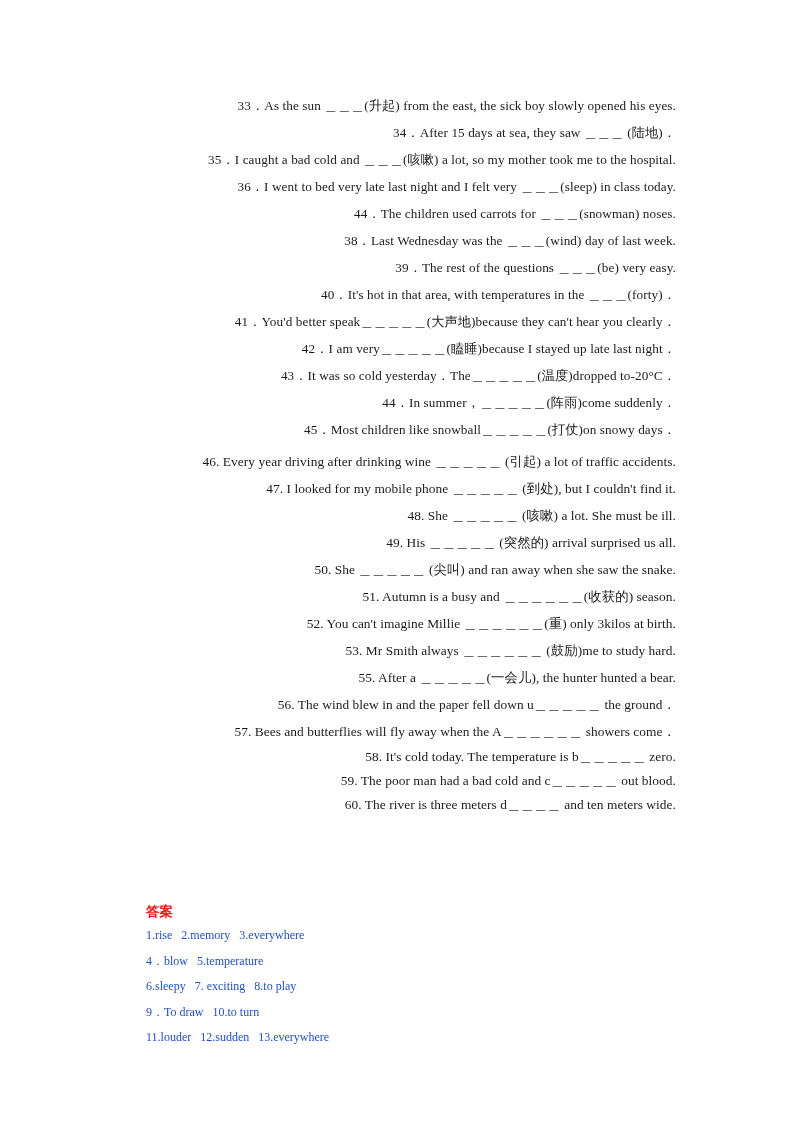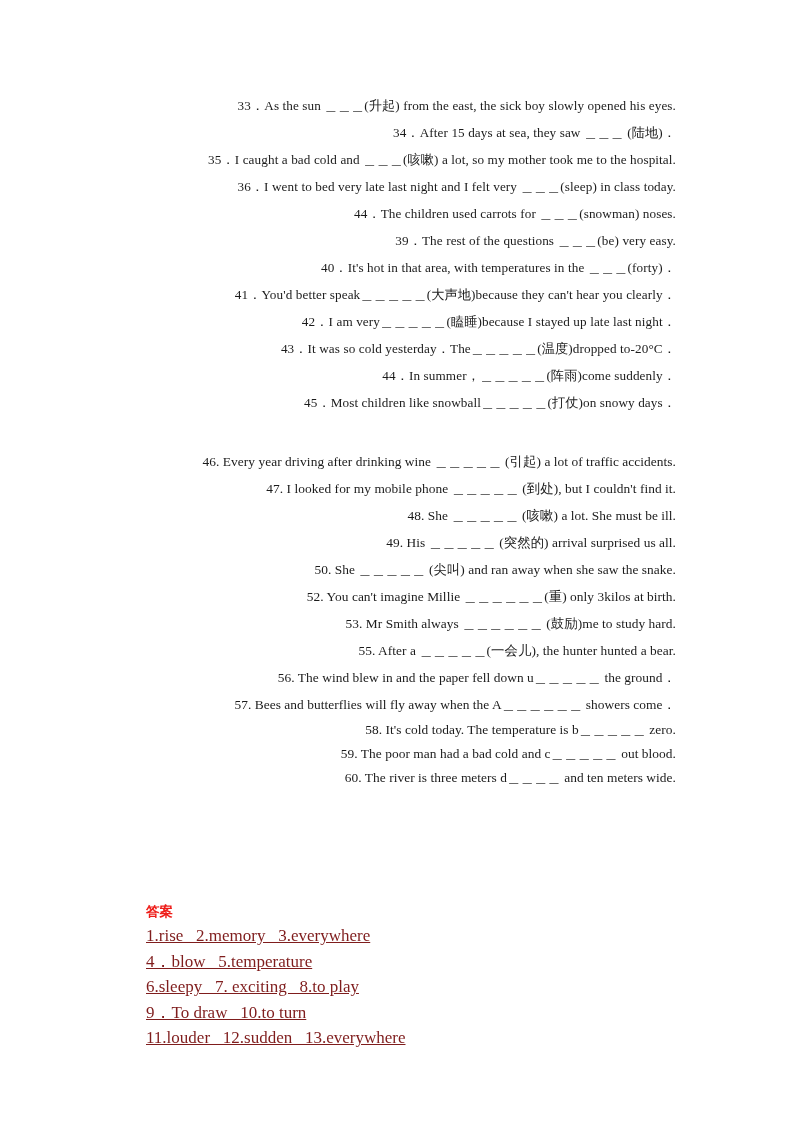--- a/index.html
+++ b/index.html
@@ -54,53 +54,54 @@
     margin-top: 31px;
   }
   .answer-title {
     font-size: 13.5px;
     line-height: 24px;
     font-family: "DejaVu Sans", "Liberation Sans", sans-serif;
     font-weight: 600;
     color: #ee1c18;
   }
   .a-line {
-    font-size: 17px;
+    font-size: 12px;
     line-height: 25.6px;
     white-space: pre;
-    color: #7f1d1d;
-    text-decoration: underline;
+    color: #1d4ed8;
   }
 </style>
 </head>
 <body>
 
 <div id="page">
 
   <div class="exercise-block grp1">
     <div class="q-line">33．As the sun ＿＿＿(升起) from the east, the sick boy slowly opened his eyes.</div>
     <div class="q-line">34．After 15 days at sea, they saw ＿＿＿ (陆地)．</div>
     <div class="q-line">35．I caught a bad cold and ＿＿＿(咳嗽) a lot, so my mother took me to the hospital.</div>
     <div class="q-line">36．I went to bed very late last night and I felt very ＿＿＿(sleep) in class today.</div>
     <div class="q-line">44．The children used carrots for ＿＿＿(snowman) noses.</div>
+    <div class="q-line">38．Last Wednesday was the ＿＿＿(wind) day of last week.</div>
     <div class="q-line">39．The rest of the questions ＿＿＿(be) very easy.</div>
     <div class="q-line">40．It's hot in that area, with temperatures in the ＿＿＿(forty)．</div>
     <div class="q-line">41．You'd better speak＿＿＿＿＿(大声地)because they can't hear you clearly．</div>
     <div class="q-line">42．I am very＿＿＿＿＿(瞌睡)because I stayed up late last night．</div>
     <div class="q-line">43．It was so cold yesterday．The＿＿＿＿＿(温度)dropped to-20°C．</div>
     <div class="q-line">44．In summer，＿＿＿＿＿(阵雨)come suddenly．</div>
     <div class="q-line">45．Most children like snowball＿＿＿＿＿(打仗)on snowy days．</div>
   </div>
 
   <div class="exercise-block grp2" style="top:448px;">
     <div class="q-line">46. Every year driving after drinking wine ＿＿＿＿＿ (引起) a lot of traffic accidents.</div>
     <div class="q-line">47. I looked for my mobile phone ＿＿＿＿＿ (到处), but I couldn't find it.</div>
     <div class="q-line">48. She ＿＿＿＿＿ (咳嗽) a lot. She must be ill.</div>
     <div class="q-line">49. His ＿＿＿＿＿ (突然的) arrival surprised us all.</div>
     <div class="q-line">50. She ＿＿＿＿＿ (尖叫) and ran away when she saw the snake.</div>
+    <div class="q-line">51. Autumn is a busy and ＿＿＿＿＿＿(收获的) season.</div>
     <div class="q-line">52. You can't imagine Millie ＿＿＿＿＿＿(重) only 3kilos at birth.</div>
     <div class="q-line">53. Mr Smith always ＿＿＿＿＿＿ (鼓励)me to study hard.</div>
     <div class="q-line">55. After a ＿＿＿＿＿(一会儿), the hunter hunted a bear.</div>
     <div class="q-line">56. The wind blew in and the paper fell down u＿＿＿＿＿ the ground．</div>
     <div class="q-line">57. Bees and butterflies will fly away when the A＿＿＿＿＿＿ showers come．</div>
     <div class="q-line tight">58. It's cold today. The temperature is b＿＿＿＿＿ zero.</div>
     <div class="q-line tight">59. The poor man had a bad cold and c＿＿＿＿＿ out blood.</div>
     <div class="q-line tight">60. The river is three meters d＿＿＿＿ and ten meters wide.</div>
   </div>
 

